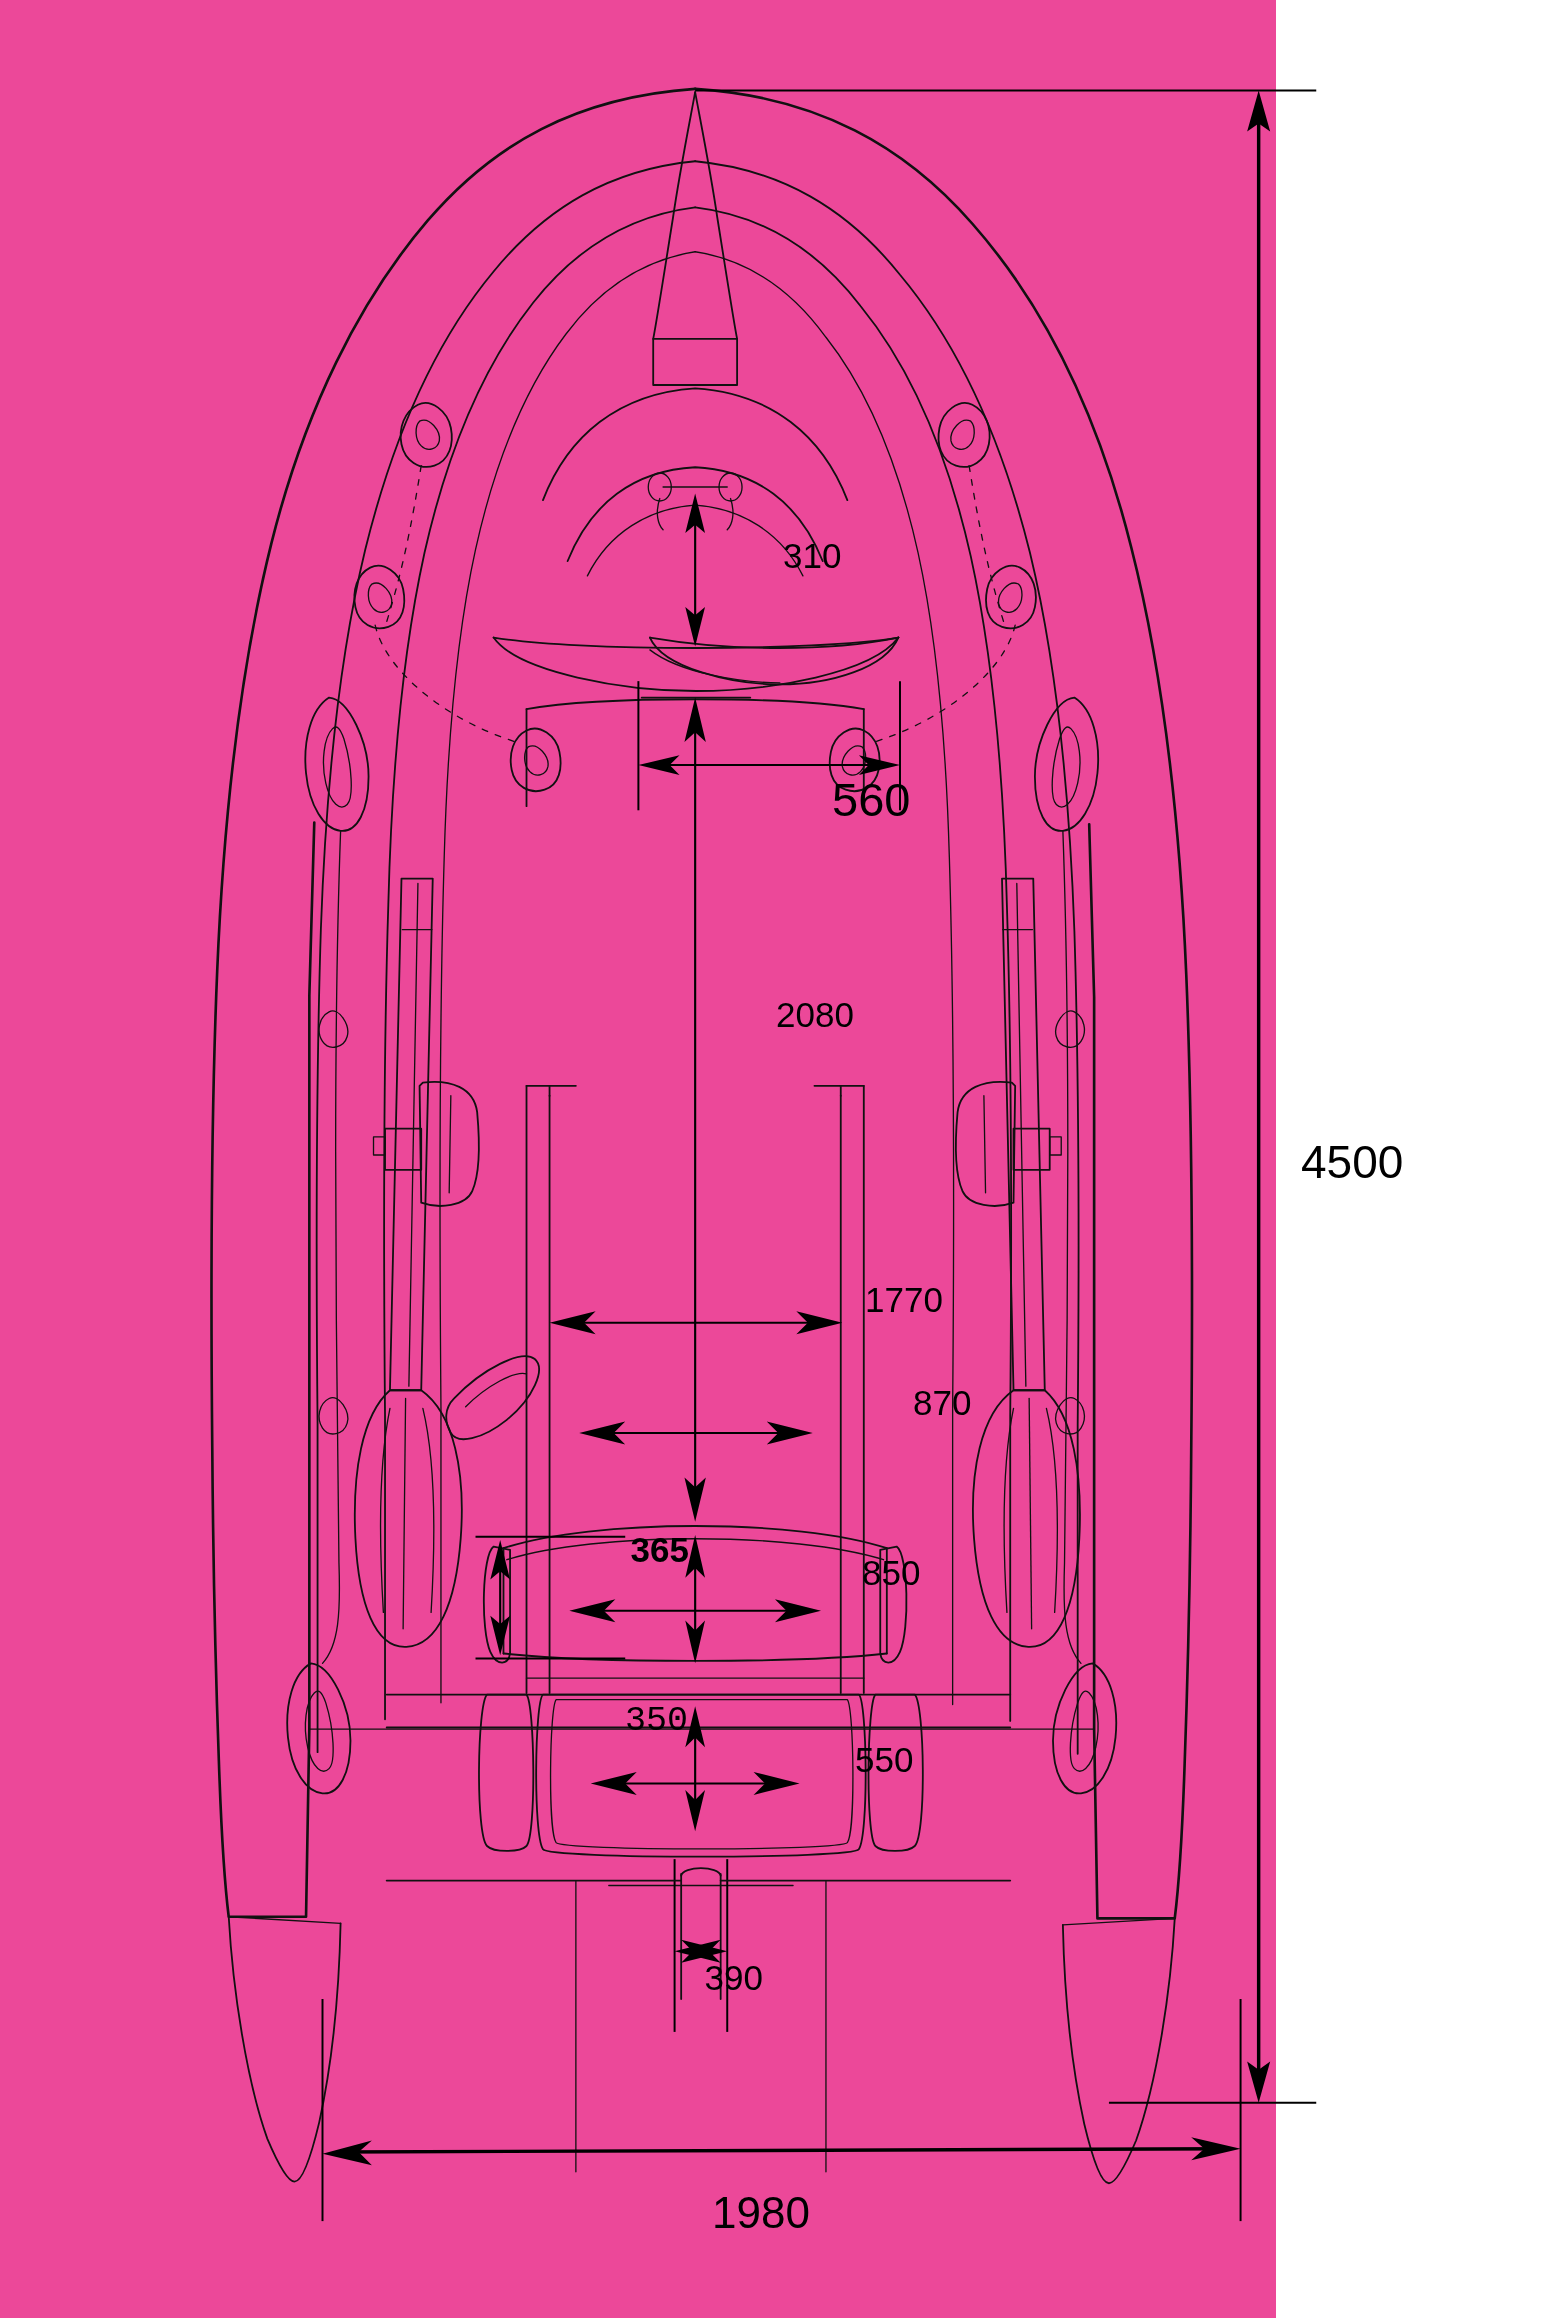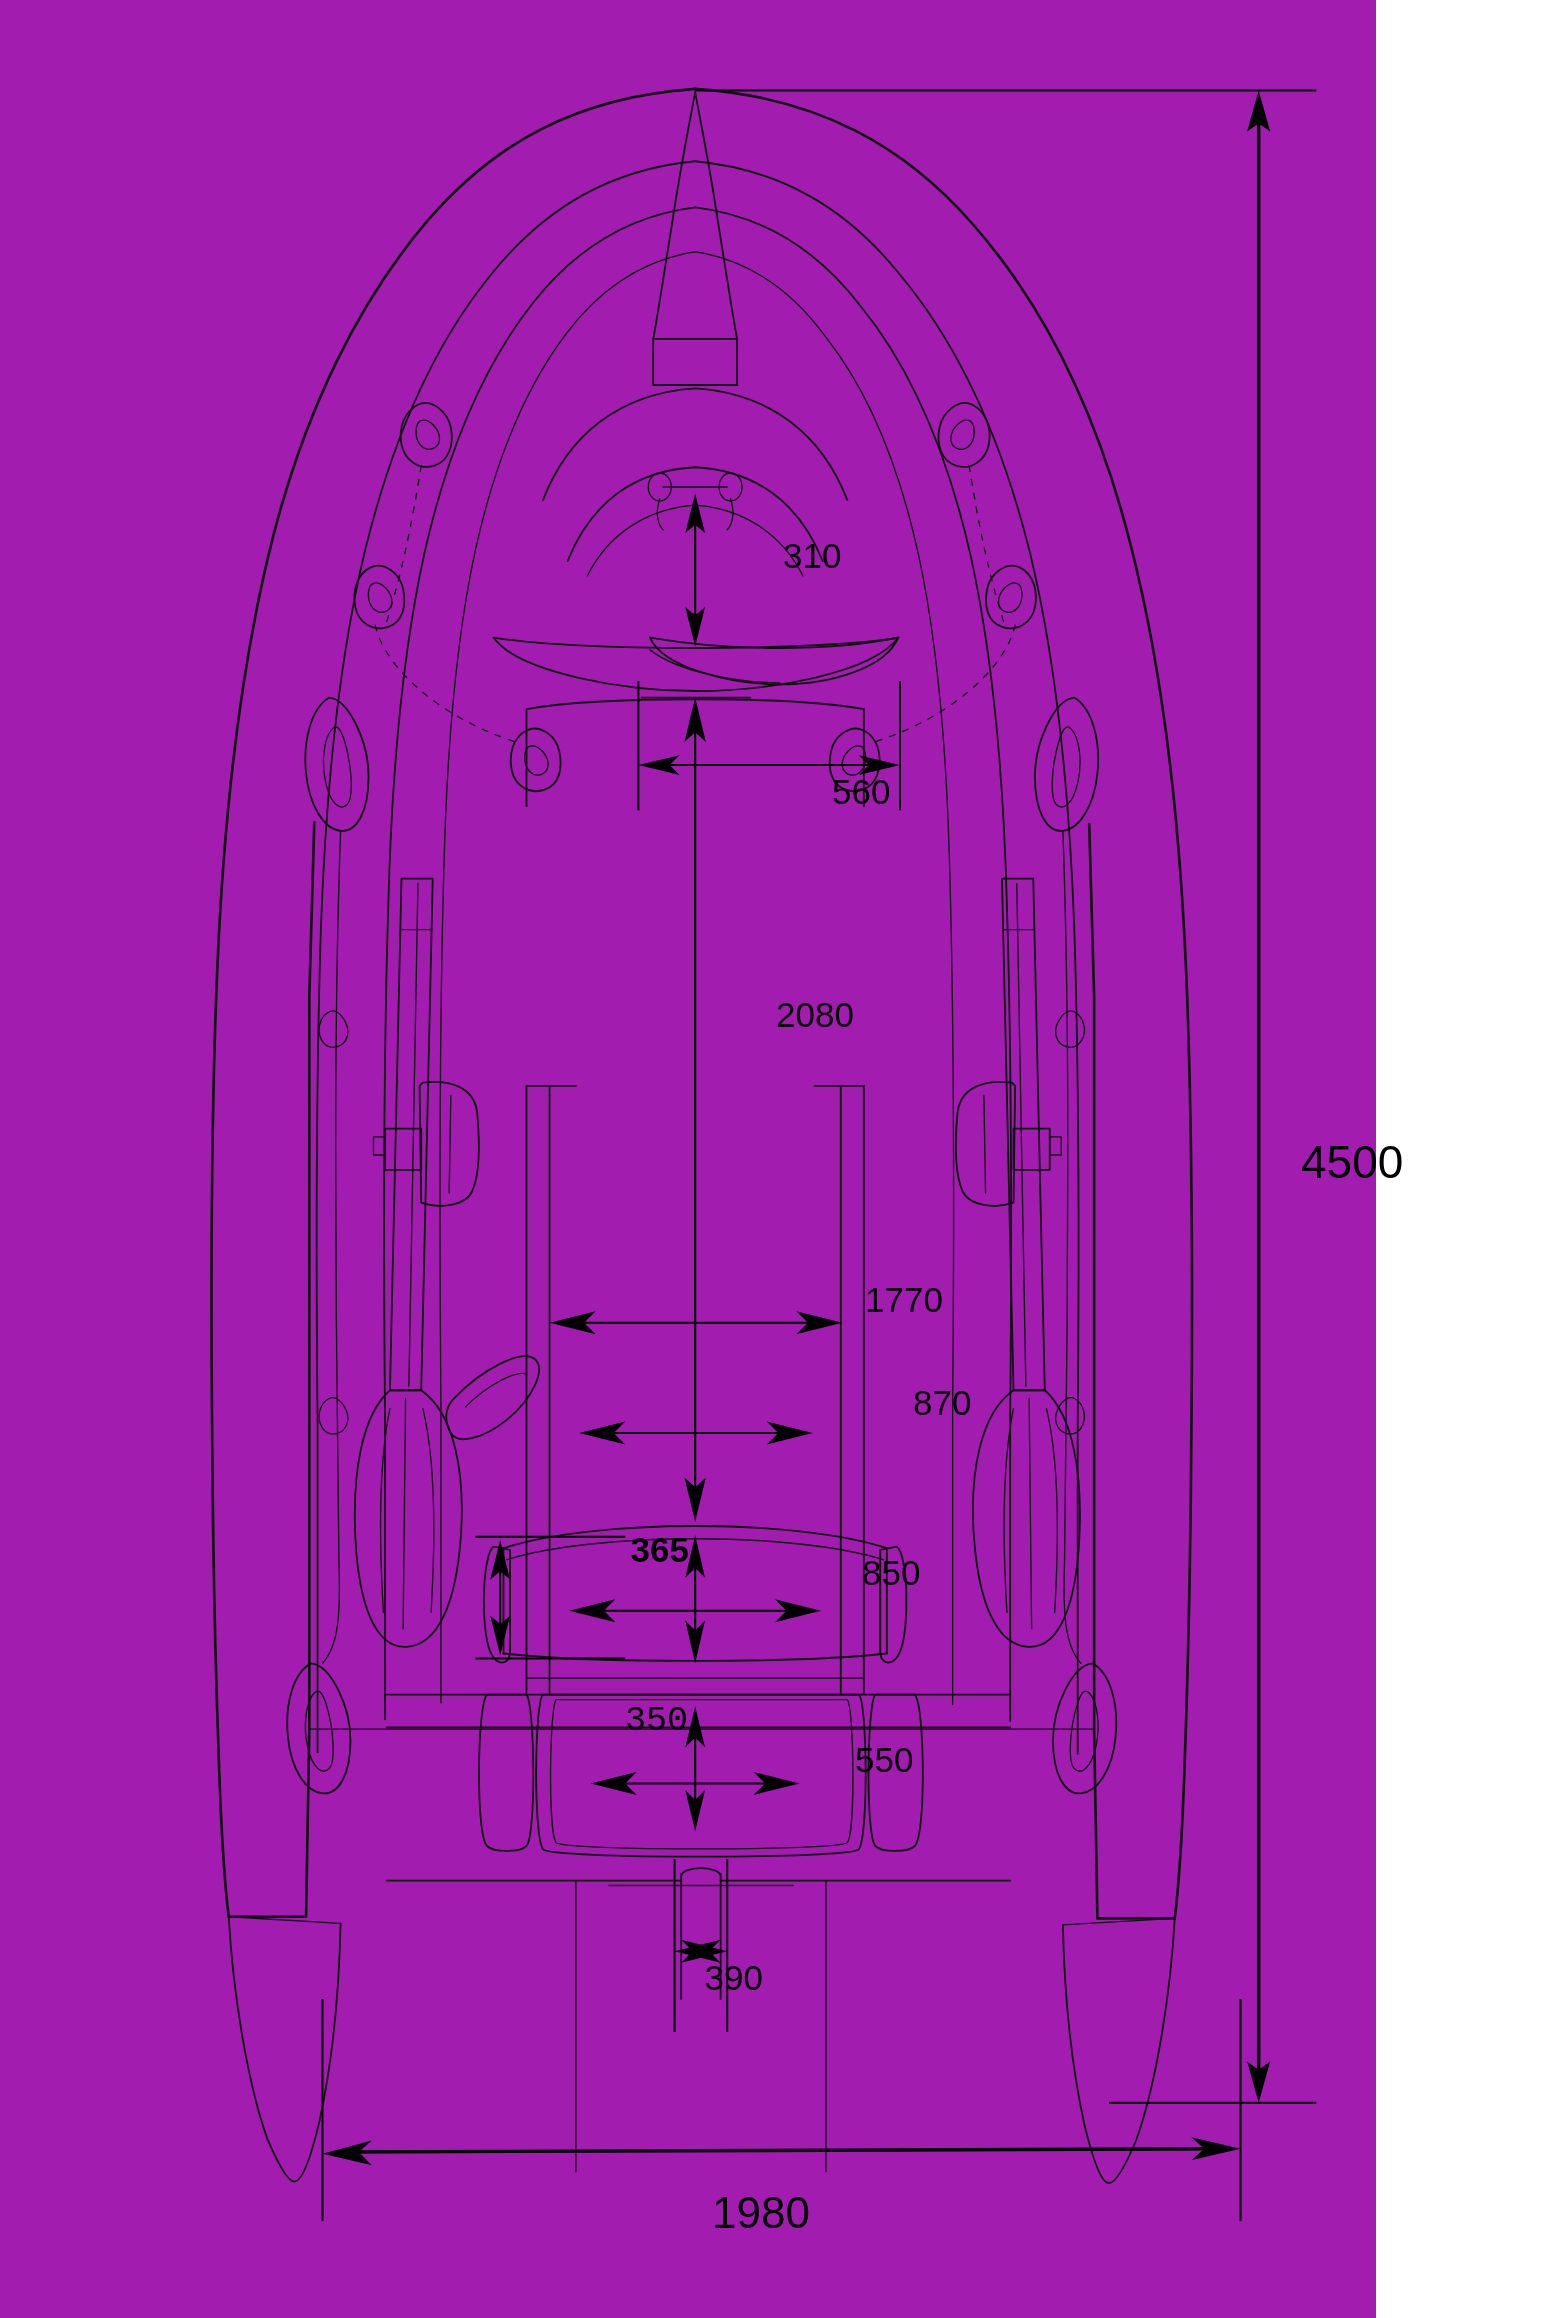--- a/index.html
+++ b/index.html
@@ -1,17 +1,17 @@
 <!DOCTYPE html>
 <html style="font-size:13px"><head>
 <meta charset="utf-8">
 <style>
   html,body{margin:0;padding:0;background:#ffffff;}
   body{width:1568px;height:2319px;font-family:"Liberation Sans",sans-serif;overflow:hidden;}
-  #stage{position:relative;width:1376px;height:2319px;background:#a21caf;}
+  #stage{position:relative;width:1276px;height:2319px;background:#ec4899;}
   svg.draw{position:absolute;left:0;top:0;width:1568px;height:2319px;}
   .hull{fill:none;stroke:#111;stroke-width:3.2;stroke-linejoin:round;stroke-linecap:round;}
   .hull-thin{fill:none;stroke:#111;stroke-width:2.2;stroke-linejoin:round;stroke-linecap:round;}
   .hull-hair{fill:none;stroke:#111;stroke-width:1.6;stroke-linejoin:round;stroke-linecap:round;}
   .dimline{fill:none;stroke:#000;stroke-width:2.6;}
   .dimline-heavy{fill:none;stroke:#000;stroke-width:4.2;}
   .extline{fill:none;stroke:#000;stroke-width:2.4;}
   .fillblack{fill:#000;stroke:none;}
   .lbl{position:absolute;color:#000;font-family:"Liberation Sans",sans-serif;white-space:nowrap;}
 </style>
@@ -362,21 +362,21 @@
       <path class="extline" d="M1508,2430 L1508,2700"></path>
       <path class="dimline-heavy" d="M410,2616 L1492,2612"></path>
       <polygon class="fillblack" points="392,2618 452,2602 436,2616 452,2632"></polygon>
       <polygon class="fillblack" points="1508,2612 1448,2598 1464,2612 1448,2626"></polygon>
     </g>
 
   </svg>
 
   <div class="lbl" style="left:783px;top:536px;font-size:35px;">310</div>
 
-  <div class="lbl" style="left:832px;top:772px;font-size:35px;">560</div>
+  <div class="lbl" style="left:832px;top:772px;font-size:47px;">560</div>
 
   <div class="lbl" style="left:776px;top:995px;font-size:35px;">2080</div>
 
   <div class="lbl" style="left:865px;top:1280px;font-size:35px;">1770</div>
 
   <div class="lbl" style="left:865px;top:1383px;font-size:35px;margin-left:48px;">870</div>
 
   <div class="lbl" style="left:689px;top:1530px;font-size:35px;transform:translateX(-100%);font-weight:bold;">365</div>
 
   <div class="lbl" style="left:862px;top:1553px;font-size:35px;">850</div>

